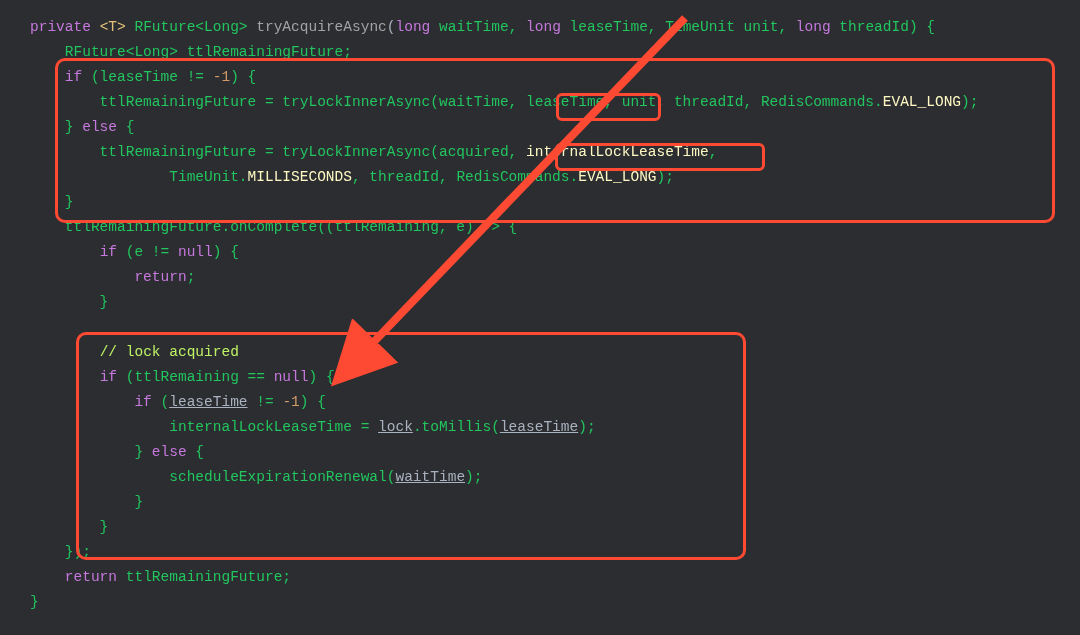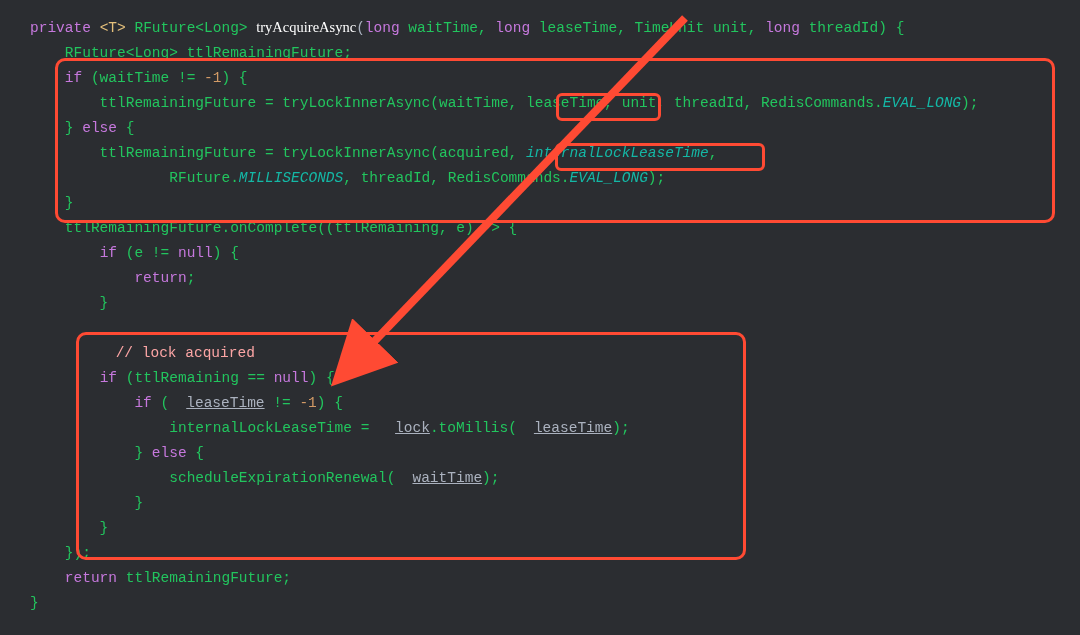--- a/index.html
+++ b/index.html
@@ -14,25 +14,25 @@
     height: 635px;
     overflow: hidden;
     position: relative;
   }
   pre {
     font-family: inherit;
     white-space: pre;
   }
   .kw { color: #c678dd; }
   .typeParam { color: #e5c07b; }
-  .method { color: #ffffff; font-family: Liberation Serif, serif; }
+  .method { color: #a3a3a3; }
   .num { color: #d19a66; }
-  .comment { color: #fca5a5; font-style: normal; margin-left: 16px; }
-  .field { color: #14b8a6; font-style: italic; }
-  .underl { text-decoration: underline; color: #abb2bf; margin-left: 17px; }
+  .comment { color: #bef264; font-style: normal; }
+  .field { color: #fef9c3; }
+  .underl { text-decoration: underline; color: #abb2bf; }
   .punct { color: #abb2bf; }
   .plain { color: #22c55e; }
 
   .annot-box {
     position: absolute;
     border: 3px solid #ff4a33;
     border-radius: 10px;
     pointer-events: none;
   }
   .arrow-svg {
@@ -40,25 +40,25 @@
     top: 0;
     left: 0;
     pointer-events: none;
   }
 </style>
 </head>
 <body>
 
 <pre><span class="kw">private</span> <span class="typeParam">&lt;T&gt;</span> <span class="plain">RFuture&lt;Long&gt;</span> <span class="method">tryAcquireAsync</span><span class="punct">(</span><span class="kw">long</span><span class="plain"> waitTime, </span><span class="kw">long</span><span class="plain"> leaseTime, TimeUnit unit, </span><span class="kw">long</span><span class="plain"> threadId) {</span>
 <span class="plain">    RFuture&lt;Long&gt; ttlRemainingFuture;</span>
-<span class="plain">    </span><span class="kw">if</span><span class="plain"> (waitTime != </span><span class="num">-1</span><span class="plain">) {</span>
+<span class="plain">    </span><span class="kw">if</span><span class="plain"> (leaseTime != </span><span class="num">-1</span><span class="plain">) {</span>
 <span class="plain">        ttlRemainingFuture = tryLockInnerAsync(waitTime, leaseTime, unit, threadId, RedisCommands.</span><span class="field">EVAL_LONG</span><span class="plain">);</span>
 <span class="plain">    } </span><span class="kw">else</span><span class="plain"> {</span>
 <span class="plain">        ttlRemainingFuture = tryLockInnerAsync(acquired, </span><span class="field">internalLockLeaseTime</span><span class="plain">,</span>
-<span class="plain">                RFuture.</span><span class="field">MILLISECONDS</span><span class="plain">, threadId, RedisCommands.</span><span class="field">EVAL_LONG</span><span class="plain">);</span>
+<span class="plain">                TimeUnit.</span><span class="field">MILLISECONDS</span><span class="plain">, threadId, RedisCommands.</span><span class="field">EVAL_LONG</span><span class="plain">);</span>
 <span class="plain">    }</span>
 <span class="plain">    ttlRemainingFuture.onComplete((ttlRemaining, e) -&gt; {</span>
 <span class="plain">        </span><span class="kw">if</span><span class="plain"> (e != </span><span class="kw">null</span><span class="plain">) {</span>
 <span class="plain">            </span><span class="kw">return</span><span class="plain">;</span>
 <span class="plain">        }</span>
 <span class="plain"></span>
 <span class="plain">        </span><span class="comment">// lock acquired</span>
 <span class="plain">        </span><span class="kw">if</span><span class="plain"> (ttlRemaining == </span><span class="kw">null</span><span class="plain">) {</span>
 <span class="plain">            </span><span class="kw">if</span><span class="plain"> (</span><span class="underl">leaseTime</span><span class="plain"> != </span><span class="num">-1</span><span class="plain">) {</span>
 <span class="plain">                internalLockLeaseTime = </span><span class="underl">lock</span><span class="plain">.toMillis(</span><span class="underl">leaseTime</span><span class="plain">);</span>

